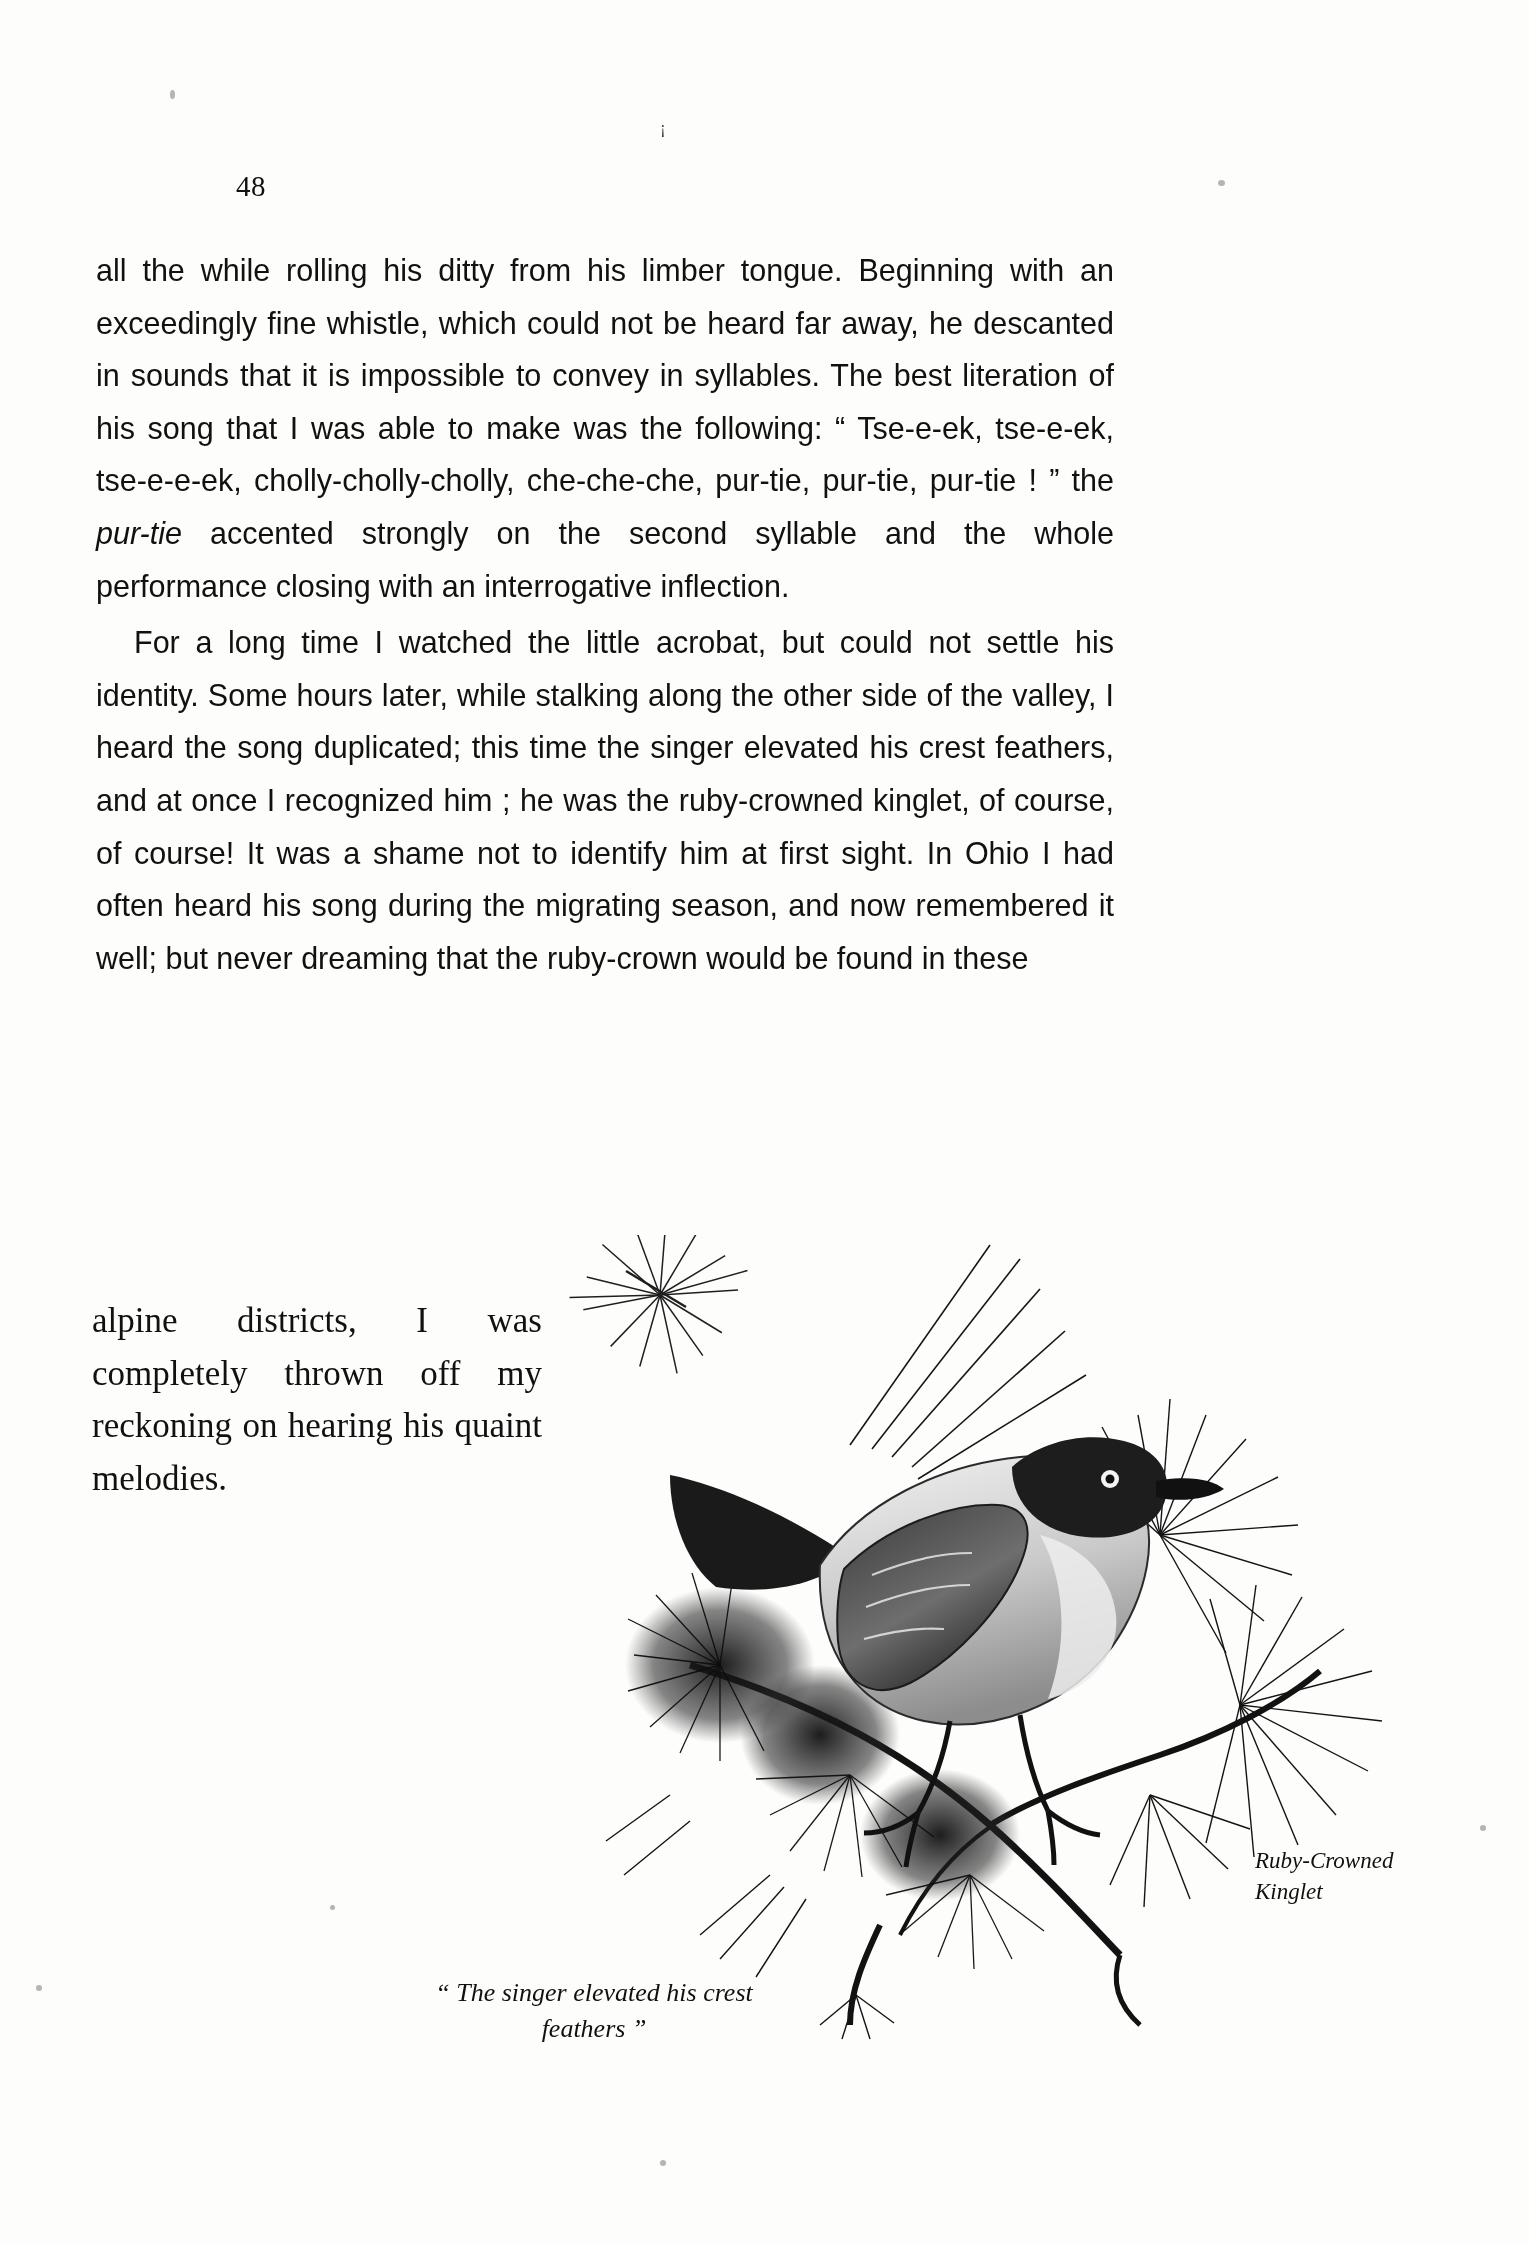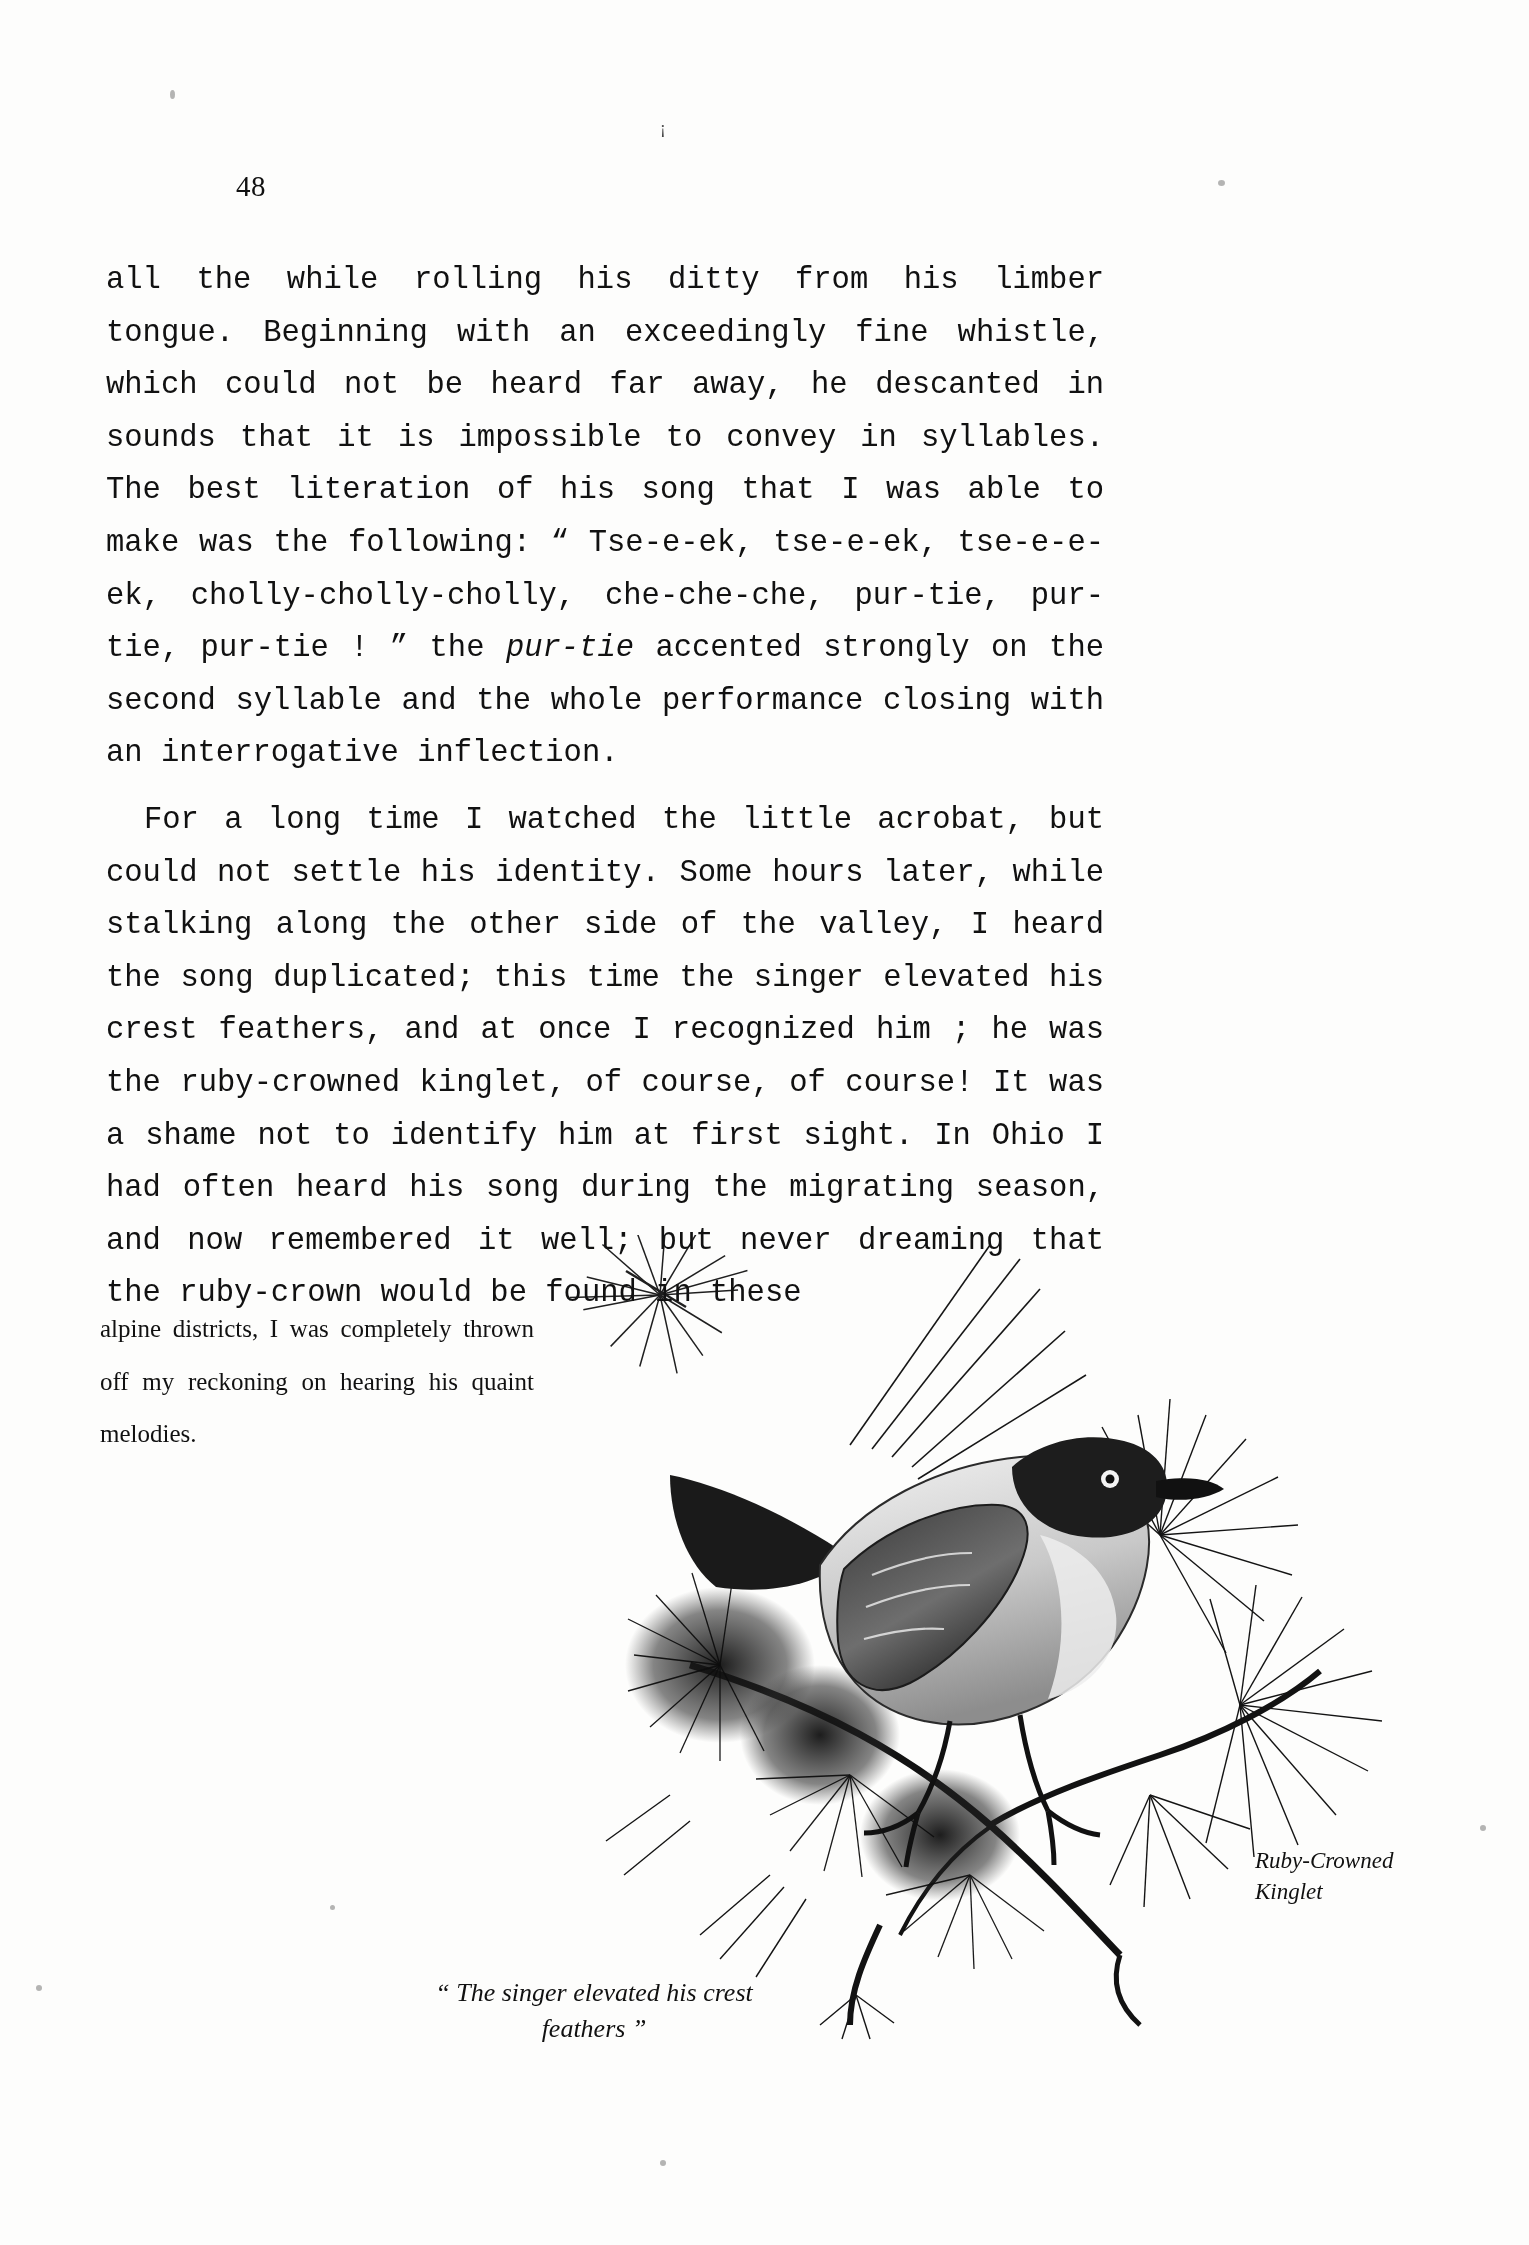--- a/index.html
+++ b/index.html
@@ -66,40 +66,40 @@
   }
 
   
   .textcol {
     position: absolute;
     left: 92px;
     top: 240px;
     width: 1026px;
   }
   p.para {
-    margin: 14px;
+    margin: 4px;
     font-size: 30.5px;
     line-height: 52.6px;
     text-align: justify;
     text-justify: inter-word;
     color: #111;
-    font-family: Liberation Mono, monospace;
+    font-family: Liberation Sans, sans-serif;
   }
   p.para.indent { text-indent: 38px; }
 
   
   .narrowcol {
     position: absolute;
     left: 92px;
     top: 1295px;
     width: 450px;
   }
   .narrowcol p {
-    margin: 8px;
-    font-size: 25px;
+    margin: 0;
+    font-size: 35px;
     line-height: 52.6px;
     text-align: justify;
     color: #111;
   }
   .narrowcol p.indent { text-indent: 38px; }
 
   em { font-style: italic; }
 
   
   .illo {

